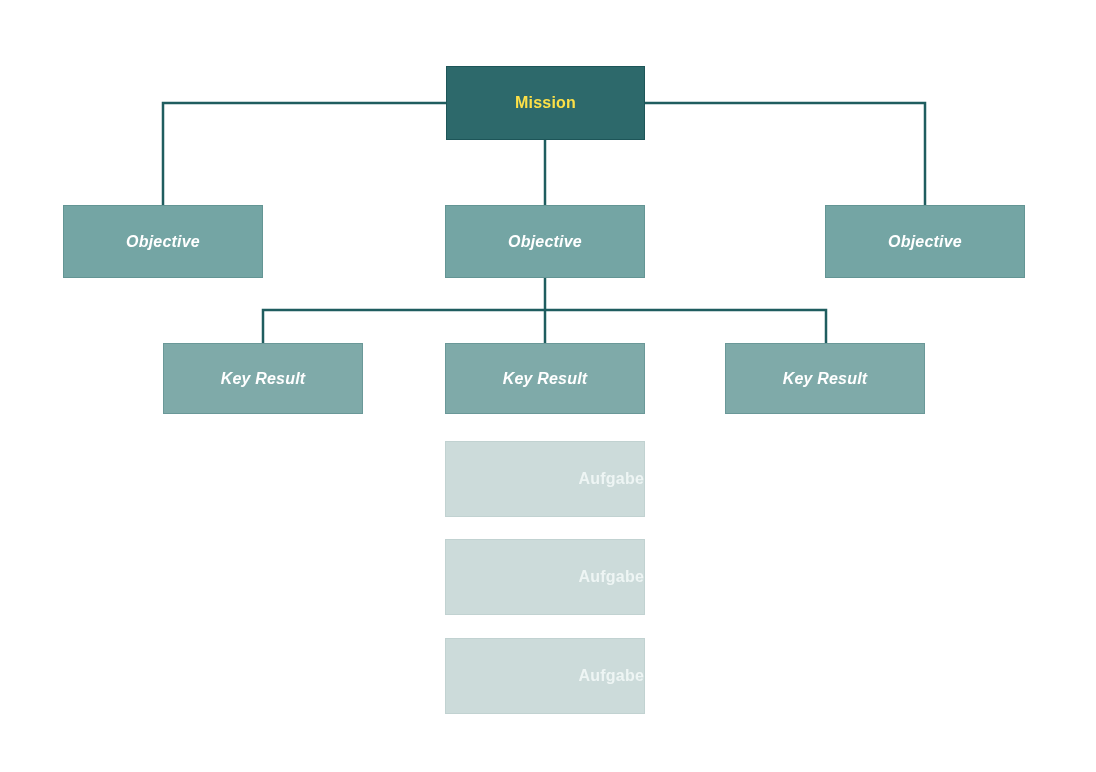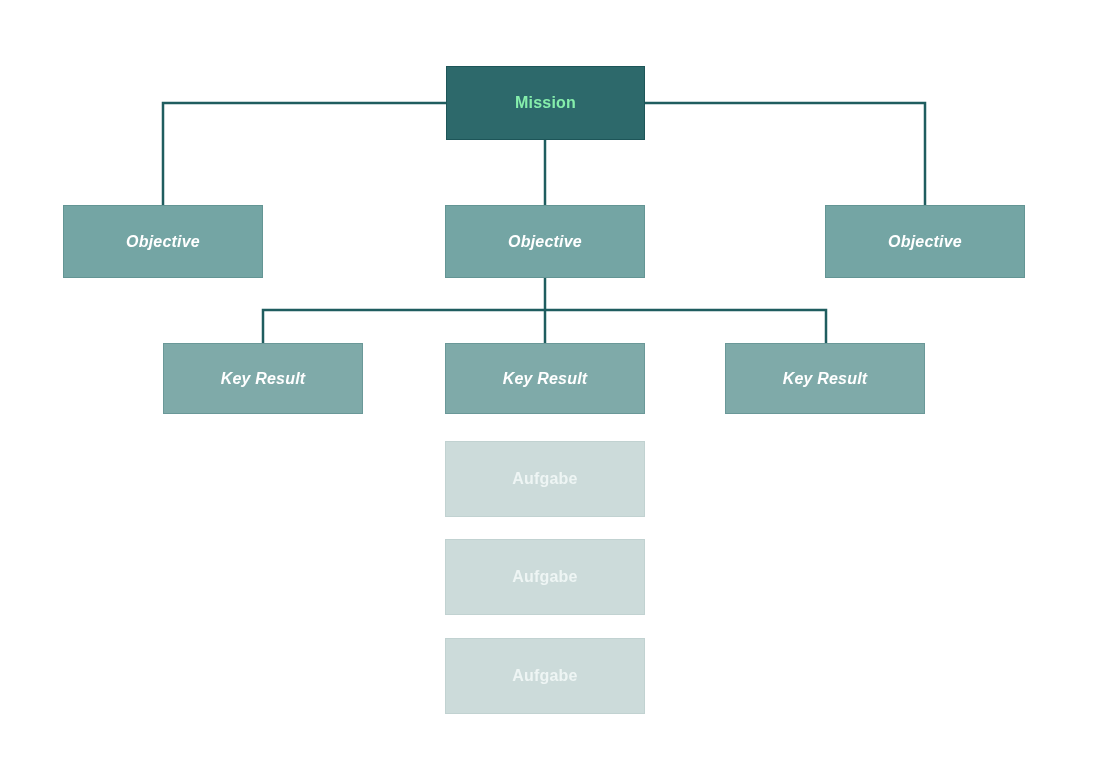--- a/index.html
+++ b/index.html
@@ -32,21 +32,21 @@
     text-align: center;
   }
   .node-label {
     font-weight: bold;
     font-size: 16px;
     color: #ffffff;
     letter-spacing: 0.2px;
   }
   .tier-mission { border: 1px solid rgba(16, 70, 72, 0.55); }
   .tier-objective, .tier-keyresult { border: 1px solid rgba(70, 120, 120, 0.35); font-style: italic; }
-  .tier-task { border: 1px solid rgba(160, 185, 185, 0.25); }
+  .tier-task { border: 1px solid rgba(160, 185, 185, 0.25); justify-content: flex-end; }
 
   
   .pos-mission { left: 446px; top: 66px;  width: 199px; height: 74px; }
   .pos-obj-1   { left: 63px;  top: 205px; width: 200px; height: 73px; }
   .pos-obj-2   { left: 445px; top: 205px; width: 200px; height: 73px; }
   .pos-obj-3   { left: 825px; top: 205px; width: 200px; height: 73px; }
   .pos-kr-1    { left: 163px; top: 343px; width: 200px; height: 71px; }
   .pos-kr-2    { left: 445px; top: 343px; width: 200px; height: 71px; }
   .pos-kr-3    { left: 725px; top: 343px; width: 200px; height: 71px; }
   .pos-task-1  { left: 445px; top: 441px; width: 200px; height: 76px; }
@@ -60,21 +60,21 @@
 
   <svg class="connectors" viewBox="0 0 1096 772" aria-hidden="true">
     <path d="M446,103 H163 V206" style="stroke: rgb(31, 93, 95);"></path>
     <path d="M645,103 H925 V206" style="stroke: rgb(31, 93, 95);"></path>
     <path d="M545,140 V206" style="stroke: rgb(31, 93, 95);"></path>
     <path d="M545,278 V344" style="stroke: rgb(31, 93, 95);"></path>
     <path d="M263,344 V310 H826 V344" style="stroke: rgb(31, 93, 95);"></path>
   </svg>
 
   <div class="node tier-mission pos-mission" style="background-color: rgb(45, 105, 107);">
-    <span class="node-label" style="color: #86efac;">Mission</span>
+    <span class="node-label" style="color: #fde047;">Mission</span>
   </div>
 
   <div class="node tier-objective pos-obj-1" style="background-color: rgb(116, 165, 164);">
     <span class="node-label" style="color: rgb(255, 255, 255);">Objective</span>
   </div>
   <div class="node tier-objective pos-obj-2" style="background-color: rgb(116, 165, 164);">
     <span class="node-label" style="color: rgb(255, 255, 255);">Objective</span>
   </div>
   <div class="node tier-objective pos-obj-3" style="background-color: rgb(116, 165, 164);">
     <span class="node-label" style="color: rgb(255, 255, 255);">Objective</span>

